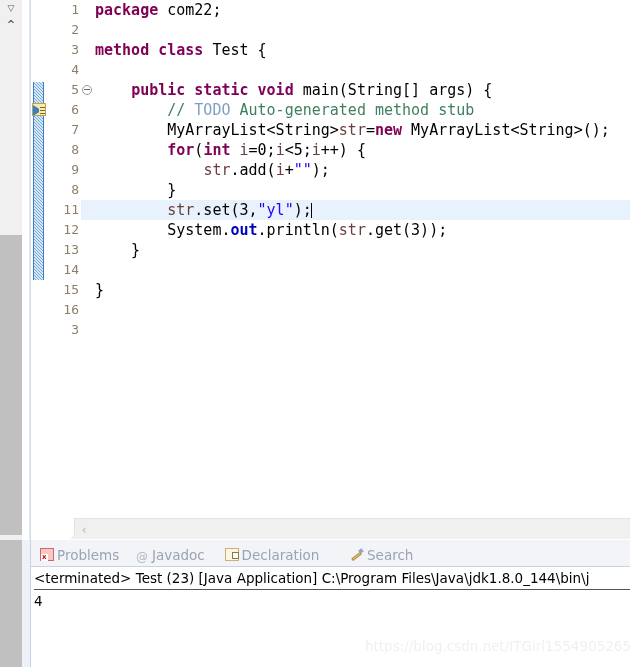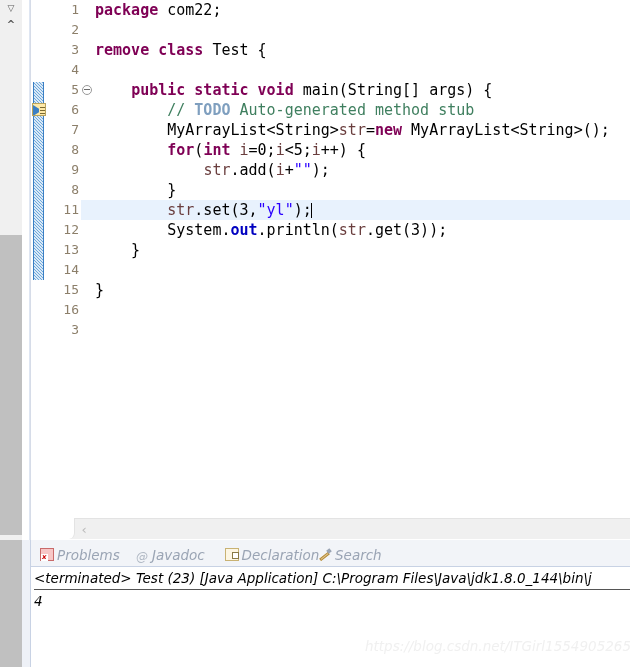--- a/index.html
+++ b/index.html
@@ -192,21 +192,21 @@
     border-left: 1px solid #000;
     height: 15px;
     vertical-align: -3px;
     margin-left: -1px;
   }
 
   
   .kw   { color: #7f0055; font-weight: bold; }
   .plain{ color: #000000; }
   .cmt  { color: #3f7f5f; }
-  .todo { color: #7f9fbf; font-weight: bold; }
+  .todo { color: #7f9fbf; font-weight: normal; }
   .str  { color: #2a00ff; }
   .fld  { color: #0000c0; font-weight: bold; }
   .loc  { color: #6a3e3e; }
 
   
   #hscroll {
     position: absolute;
     left: 0px; top: 518px;
     width: 600px; height: 21px;
     background: #f0f0f0;
@@ -251,21 +251,20 @@
     width: 8px; height: 127px;
     background: #eef1f7;
   }
   #bv-panel {
     position: absolute;
     left: 30px; top: 0;
     width: 600px; height: 127px;
     background: #0f172a;
     border-left: 1px solid #c8d2e4;
     box-sizing: border-box;
-    font-style: italic;
   }
   #tabbar {
     position: absolute;
     left: 0; top: 0;
     width: 600px; height: 27px;
     background: #f2f4f8;
     border-bottom: 1px solid #c8d2e4;
     box-sizing: border-box;
   }
   .tab {
@@ -467,21 +466,21 @@
           <div class="lnum">3</div>
         </div>
 
       <div id="fold-col" style="z-index: 2;">
           <div class="fold-minus" style="top: 85px;"></div>
         </div>
 
       <div id="code-area" style="z-index: 2;">
           <div class="cline"><span class="kw">package</span><span class="plain"> com22;</span></div>
           <div class="cline">&nbsp;</div>
-          <div class="cline"><span class="kw">remove class</span><span class="plain"> Test {</span></div>
+          <div class="cline"><span class="kw">method class</span><span class="plain"> Test {</span></div>
           <div class="cline">&nbsp;</div>
           <div class="cline"><span class="plain">    </span><span class="kw">public static void</span><span class="plain"> main(String[] args) {</span></div>
           <div class="cline"><span class="plain">        </span><span class="cmt">// </span><span class="todo">TODO</span><span class="cmt"> Auto-generated method stub</span></div>
           <div class="cline"><span class="plain">        MyArrayList&lt;String&gt;</span><span class="loc">str</span><span class="plain">=</span><span class="kw">new</span><span class="plain"> MyArrayList&lt;String&gt;();</span></div>
           <div class="cline"><span class="plain">        </span><span class="kw">for</span><span class="plain">(</span><span class="kw">int</span><span class="plain"> </span><span class="loc">i</span><span class="plain">=0;</span><span class="loc">i</span><span class="plain">&lt;5;</span><span class="loc">i</span><span class="plain">++) {</span></div>
           <div class="cline"><span class="plain">            </span><span class="loc">str</span><span class="plain">.add(</span><span class="loc">i</span><span class="plain">+</span><span class="str">""</span><span class="plain">);</span></div>
           <div class="cline"><span class="plain">        }</span></div>
           <div class="cline highlight"><span class="plain">        </span><span class="loc">str</span><span class="plain">.set(3,</span><span class="str">"yl"</span><span class="plain">);</span><span class="caret"></span></div>
           <div class="cline"><span class="plain">        System.</span><span class="fld">out</span><span class="plain">.println(</span><span class="loc">str</span><span class="plain">.get(3));</span></div>
           <div class="cline"><span class="plain">    }</span></div>
@@ -502,21 +501,21 @@
 
     <div id="bv-left-strip"></div>
     <div id="bv-sep"></div>
 
     <div id="bv-panel">
 
       <div id="tabbar">
           <div class="tab" style="left: 5px; width: 92px;"><span class="tabicon ic-problems"></span><span class="tlabel">Problems</span></div>
           <div class="tab" style="left: 100px; width: 84px;"><span class="tabicon ic-javadoc">@</span><span class="tlabel">Javadoc</span></div>
           <div class="tab" style="left: 186px; width: 110px; text-align: center;"><span class="tabicon ic-declaration"></span><span class="tlabel">Declaration</span></div>
-          <div class="tab" style="left: 283px; width: 76px;"><span class="tabicon ic-search"></span><span class="tlabel">Search</span></div>
+          <div class="tab" style="left: 315px; width: 76px;"><span class="tabicon ic-search"></span><span class="tlabel">Search</span></div>
         </div>
 
       <div id="console-body">
         <div id="terminated-line">&lt;terminated&gt; Test (23) [Java Application] C:\Program Files\Java\jdk1.8.0_144\bin\j</div>
         <div id="console-out">4</div>
         <div id="watermark">https://blog.csdn.net/ITGirl1554905265</div>
       </div>
 
     </div>
   </div>

